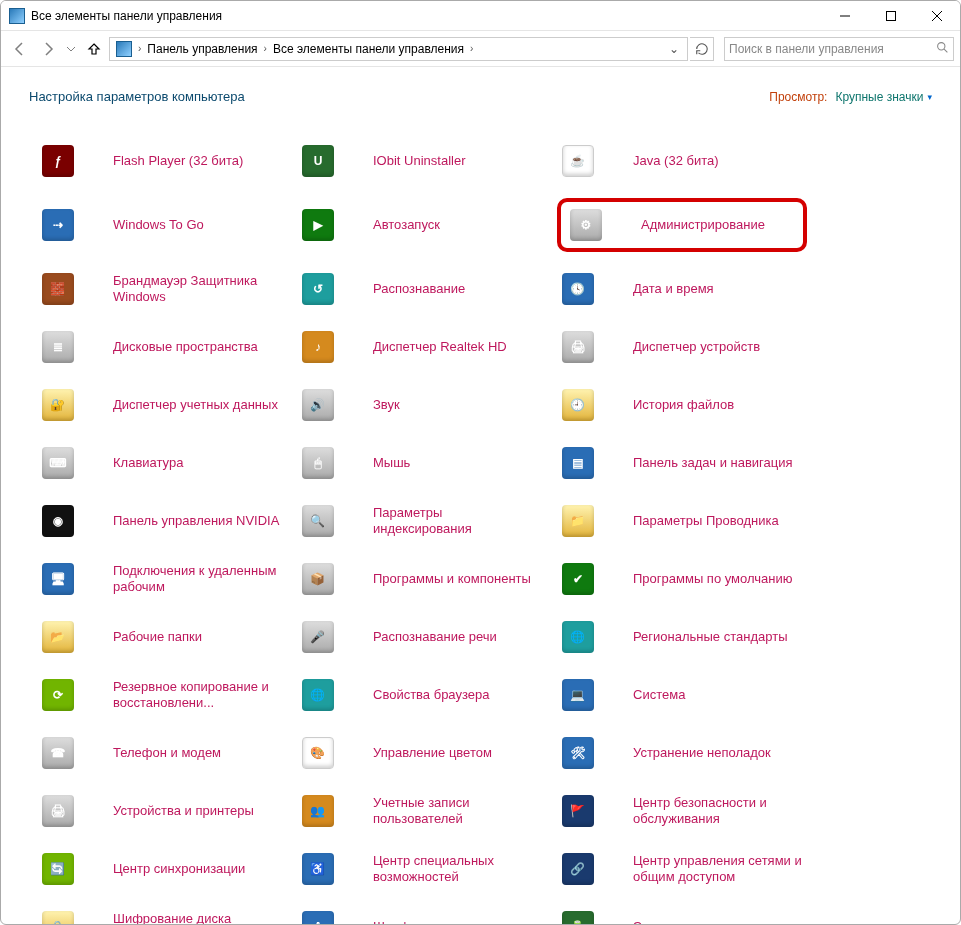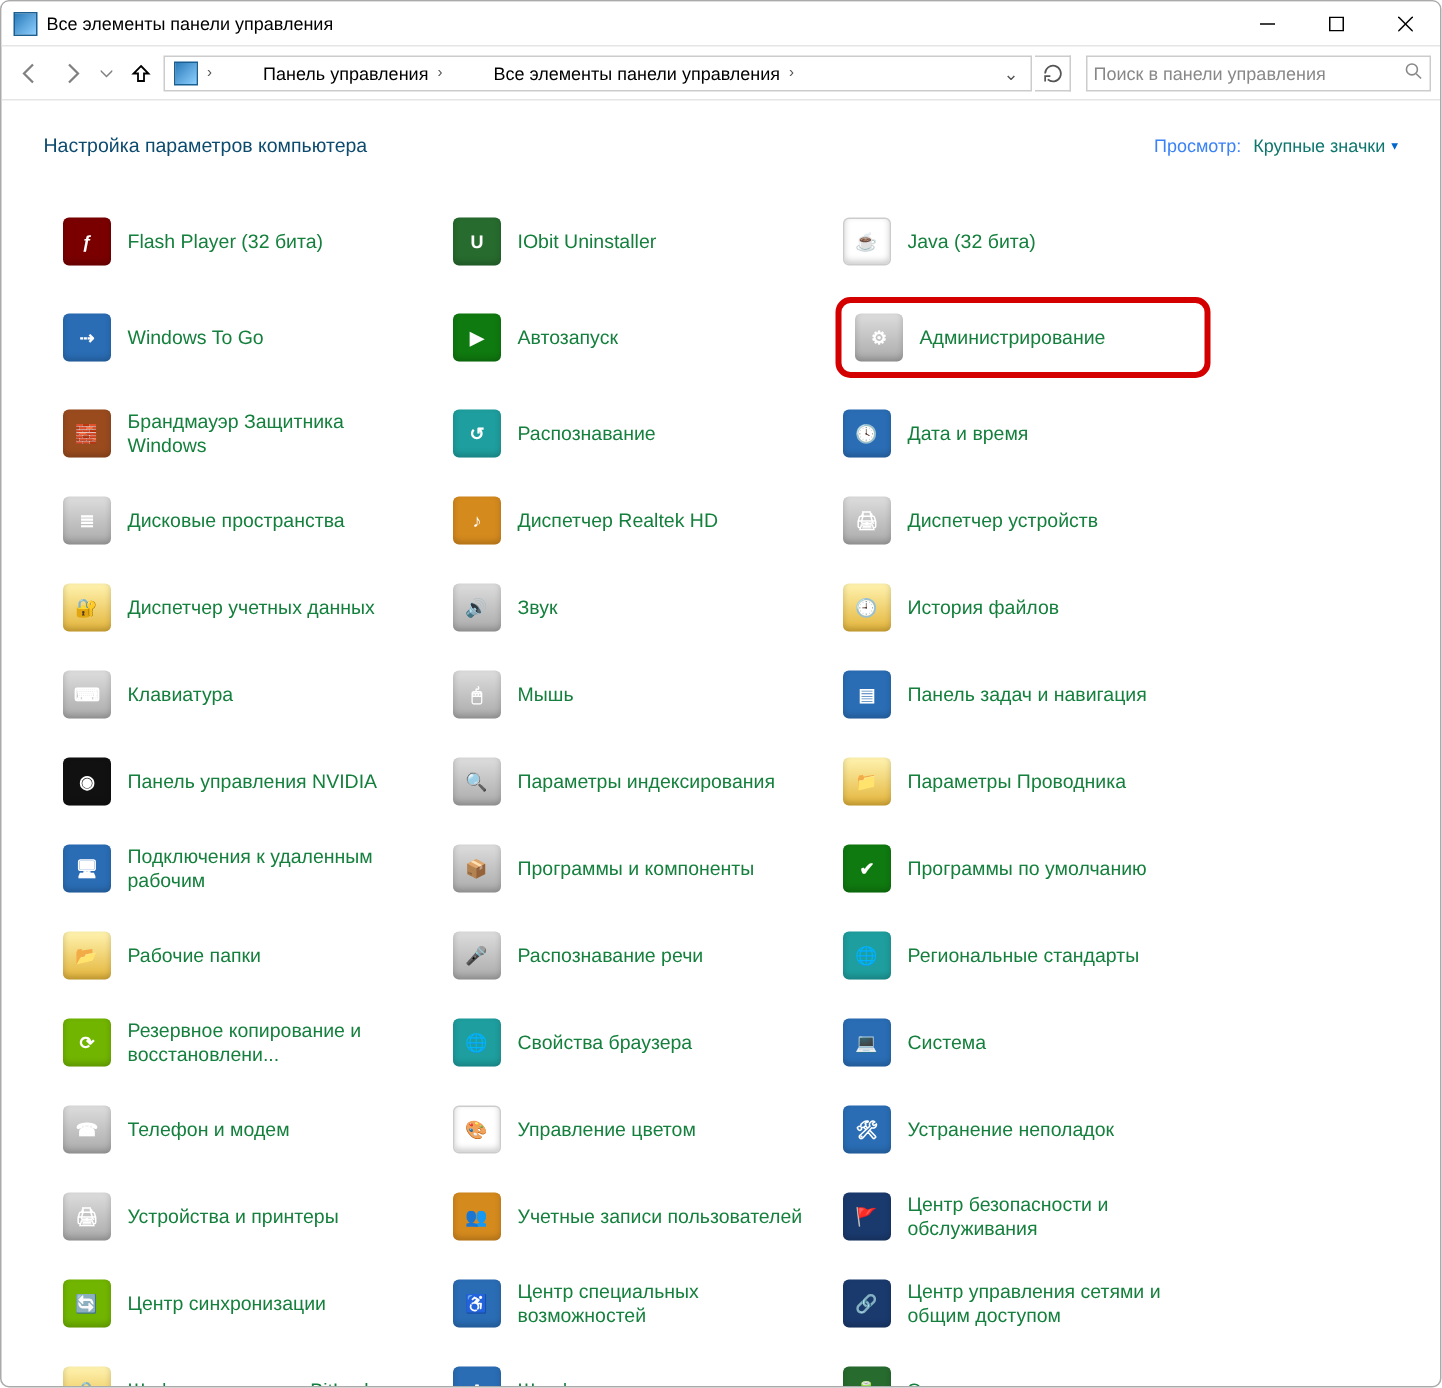--- a/index.html
+++ b/index.html
@@ -60,21 +60,21 @@
     padding: 0 2px;
     font-size: 12px;
     background:#fff;
   }
   .breadcrumb .bc-icon {
     width: 16px; height: 16px;
     background: linear-gradient(135deg,#2a7ab9,#8fd0ff);
     border:1px solid #1a5f91;
     margin: 0 4px;
   }
-  .breadcrumb .bc-seg { padding: 0 4px; display:flex;align-items:center;height:100%;margin-left:28px; }
+  .breadcrumb .bc-seg { padding: 0 4px; display:flex;align-items:center;height:100%; }
   .breadcrumb .chev { color:#555; padding:0 2px; font-size:10px;}
   .breadcrumb .drop { margin-left:auto; color:#555; padding:0 6px;}
   .refreshbtn {
     width:24px;height:24px;border:1px solid #ccc;border-left:none;
     display:flex;align-items:center;justify-content:center;color:#555;
   }
   .searchbox {
     width: 230px; height: 24px;
     border: 1px solid #ccc;
     margin-left: 8px;
@@ -94,21 +94,21 @@
   }
   .header-row .hl {
     color:#0c4a6e;
     font-size:13px;
   }
   .header-row .view-opts {
     margin-left:auto;
     font-size:12px;
     display:flex;align-items:center;gap:8px;
   }
-  .header-row .view-opts .lbl{color:#3b82f6;}
+  .header-row .view-opts .lbl{color:#c2410c;}
   .header-row .view-opts .val{color:#0f766e;display:flex;align-items:center;gap:4px;}
   .header-row .view-opts .val::after{content:"▾";font-size:9px;color:#0066cc;}
   
   .grid {
     padding: 30px 20px 10px 36px;
     display:grid;
     grid-template-columns: repeat(3, 260px);
     column-gap: 0px;
     row-gap: 16px;
     align-content:start;
@@ -118,23 +118,24 @@
     padding:4px 4px;
     max-width:250px;
     min-height:40px;
   }
   .cp-item .ic {
     width:34px;height:34px;flex-shrink:0;
     display:flex;align-items:center;justify-content:center;
     font-size:20px;
   }
   .cp-item .lbl {
-    color:#15803d;
+    color:#be185d;
     font-size:13px;
     line-height:1.25;
+    margin-left:28px;
   }
   .cp-item.highlighted {
     border:4px solid #d40000;
     border-radius:10px;
     padding: 6px 30px 6px 8px;
     background:#fff;
   }
   
   .ic-box{width:32px;height:32px;border-radius:4px;display:flex;align-items:center;justify-content:center;color:#fff;font-weight:bold;font-size:12px;box-shadow:inset 0 -2px 4px rgba(0,0,0,.2);}
   .c-red{background:#7a0000;}

